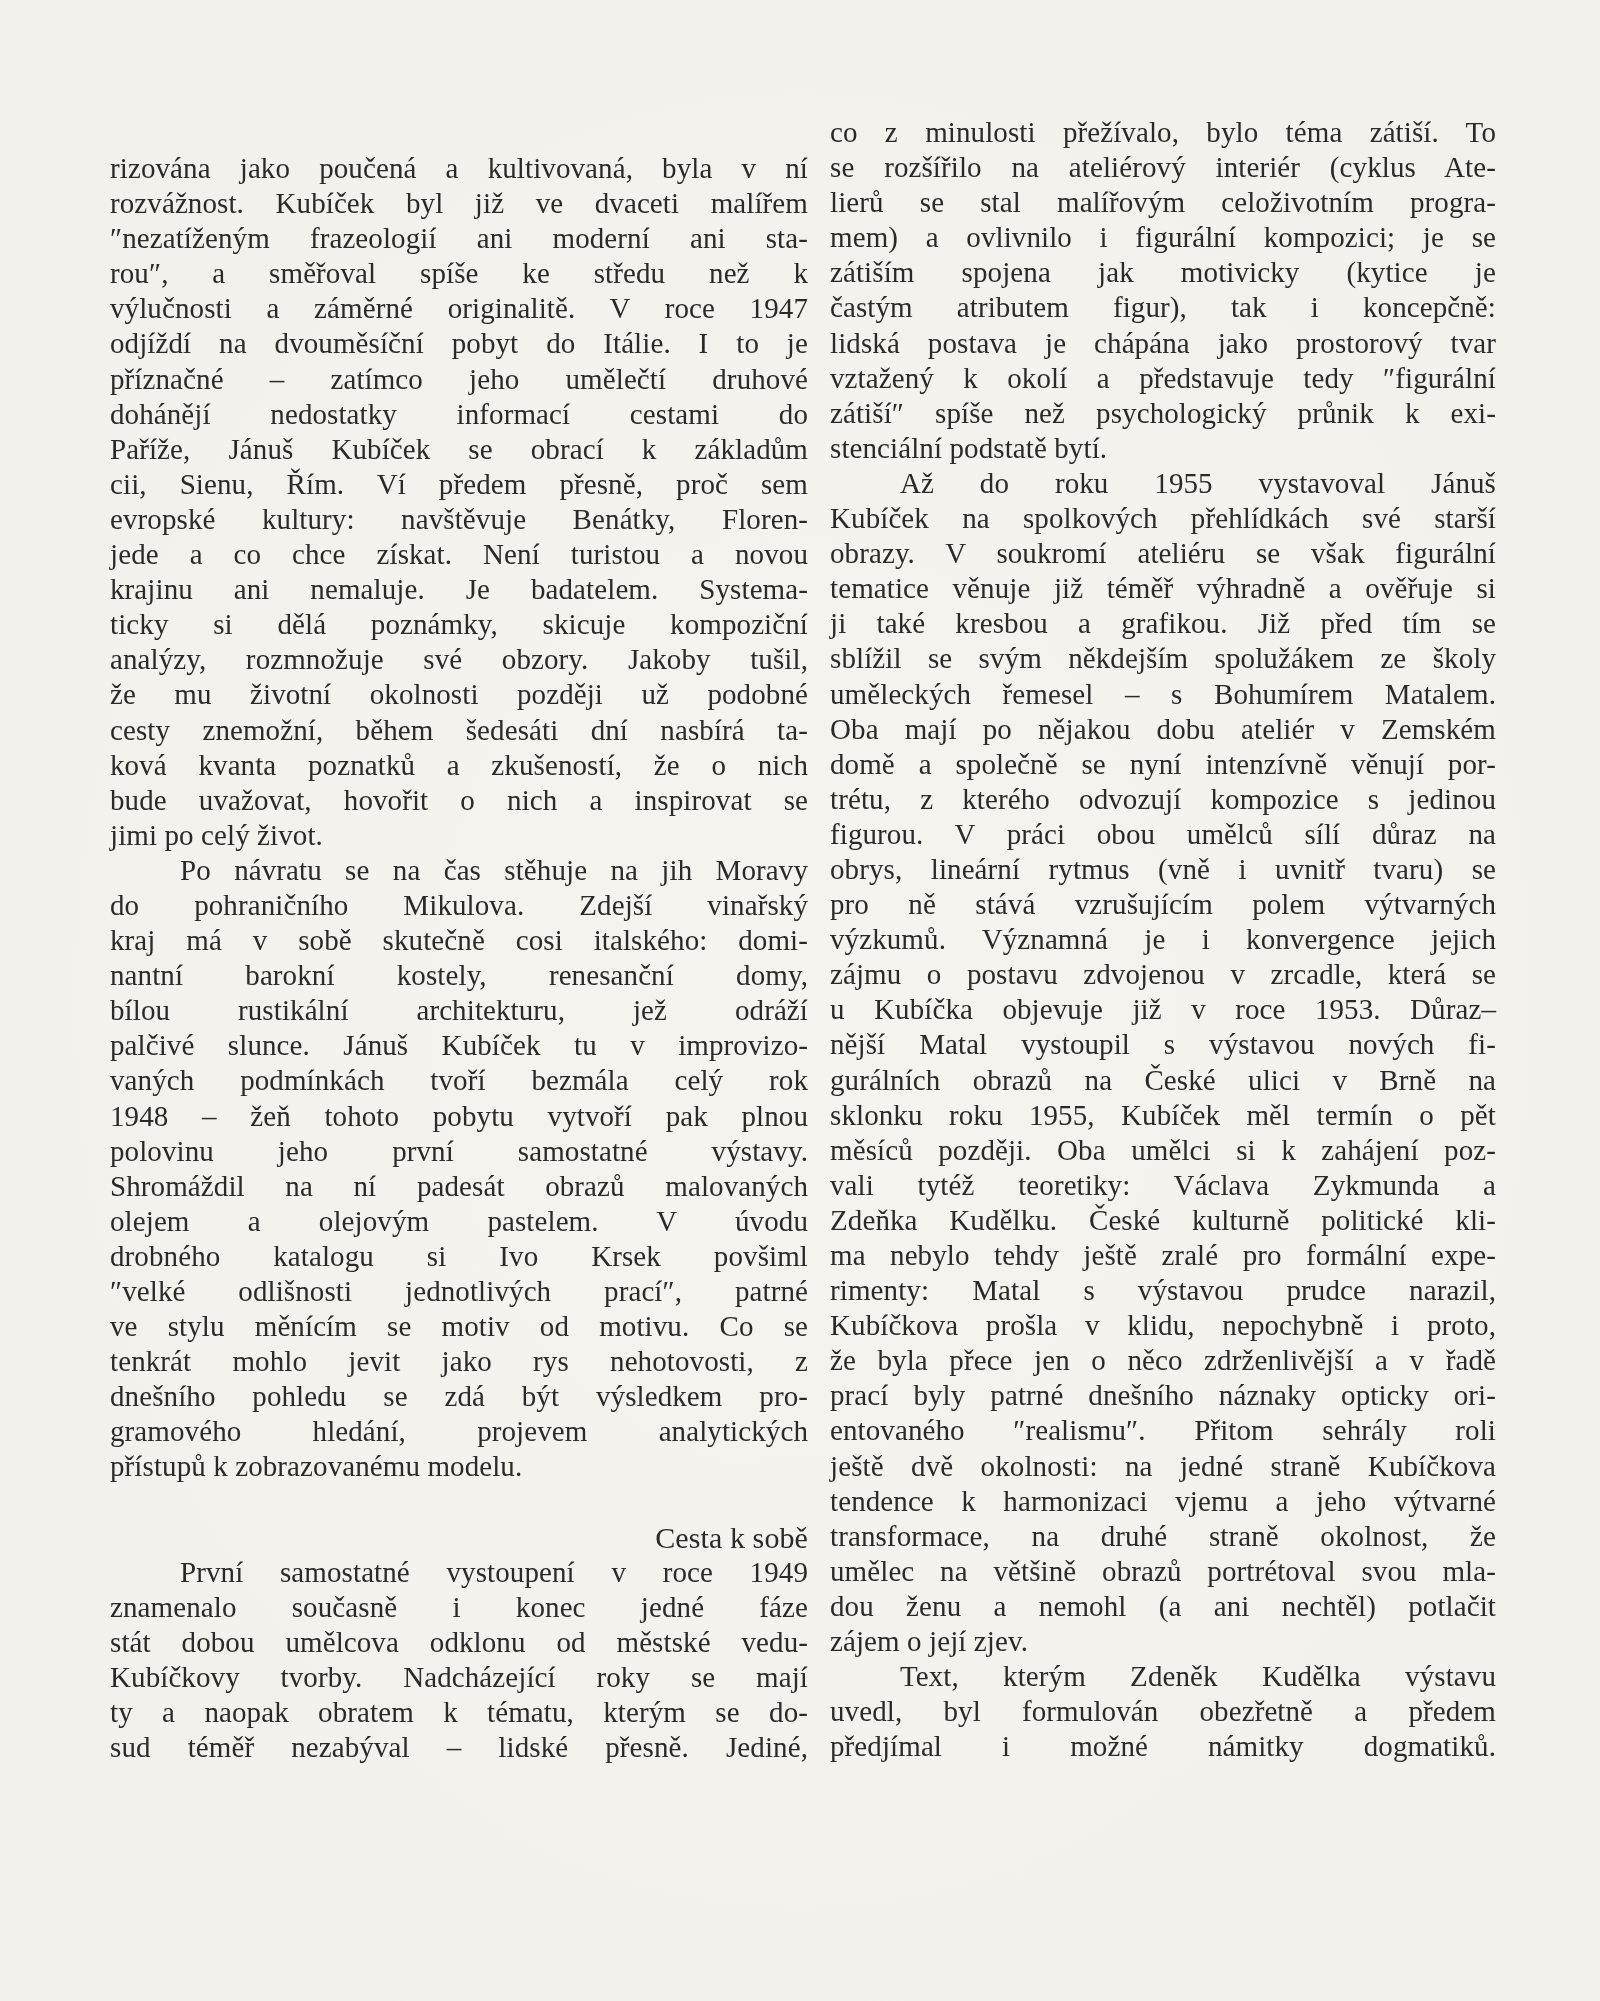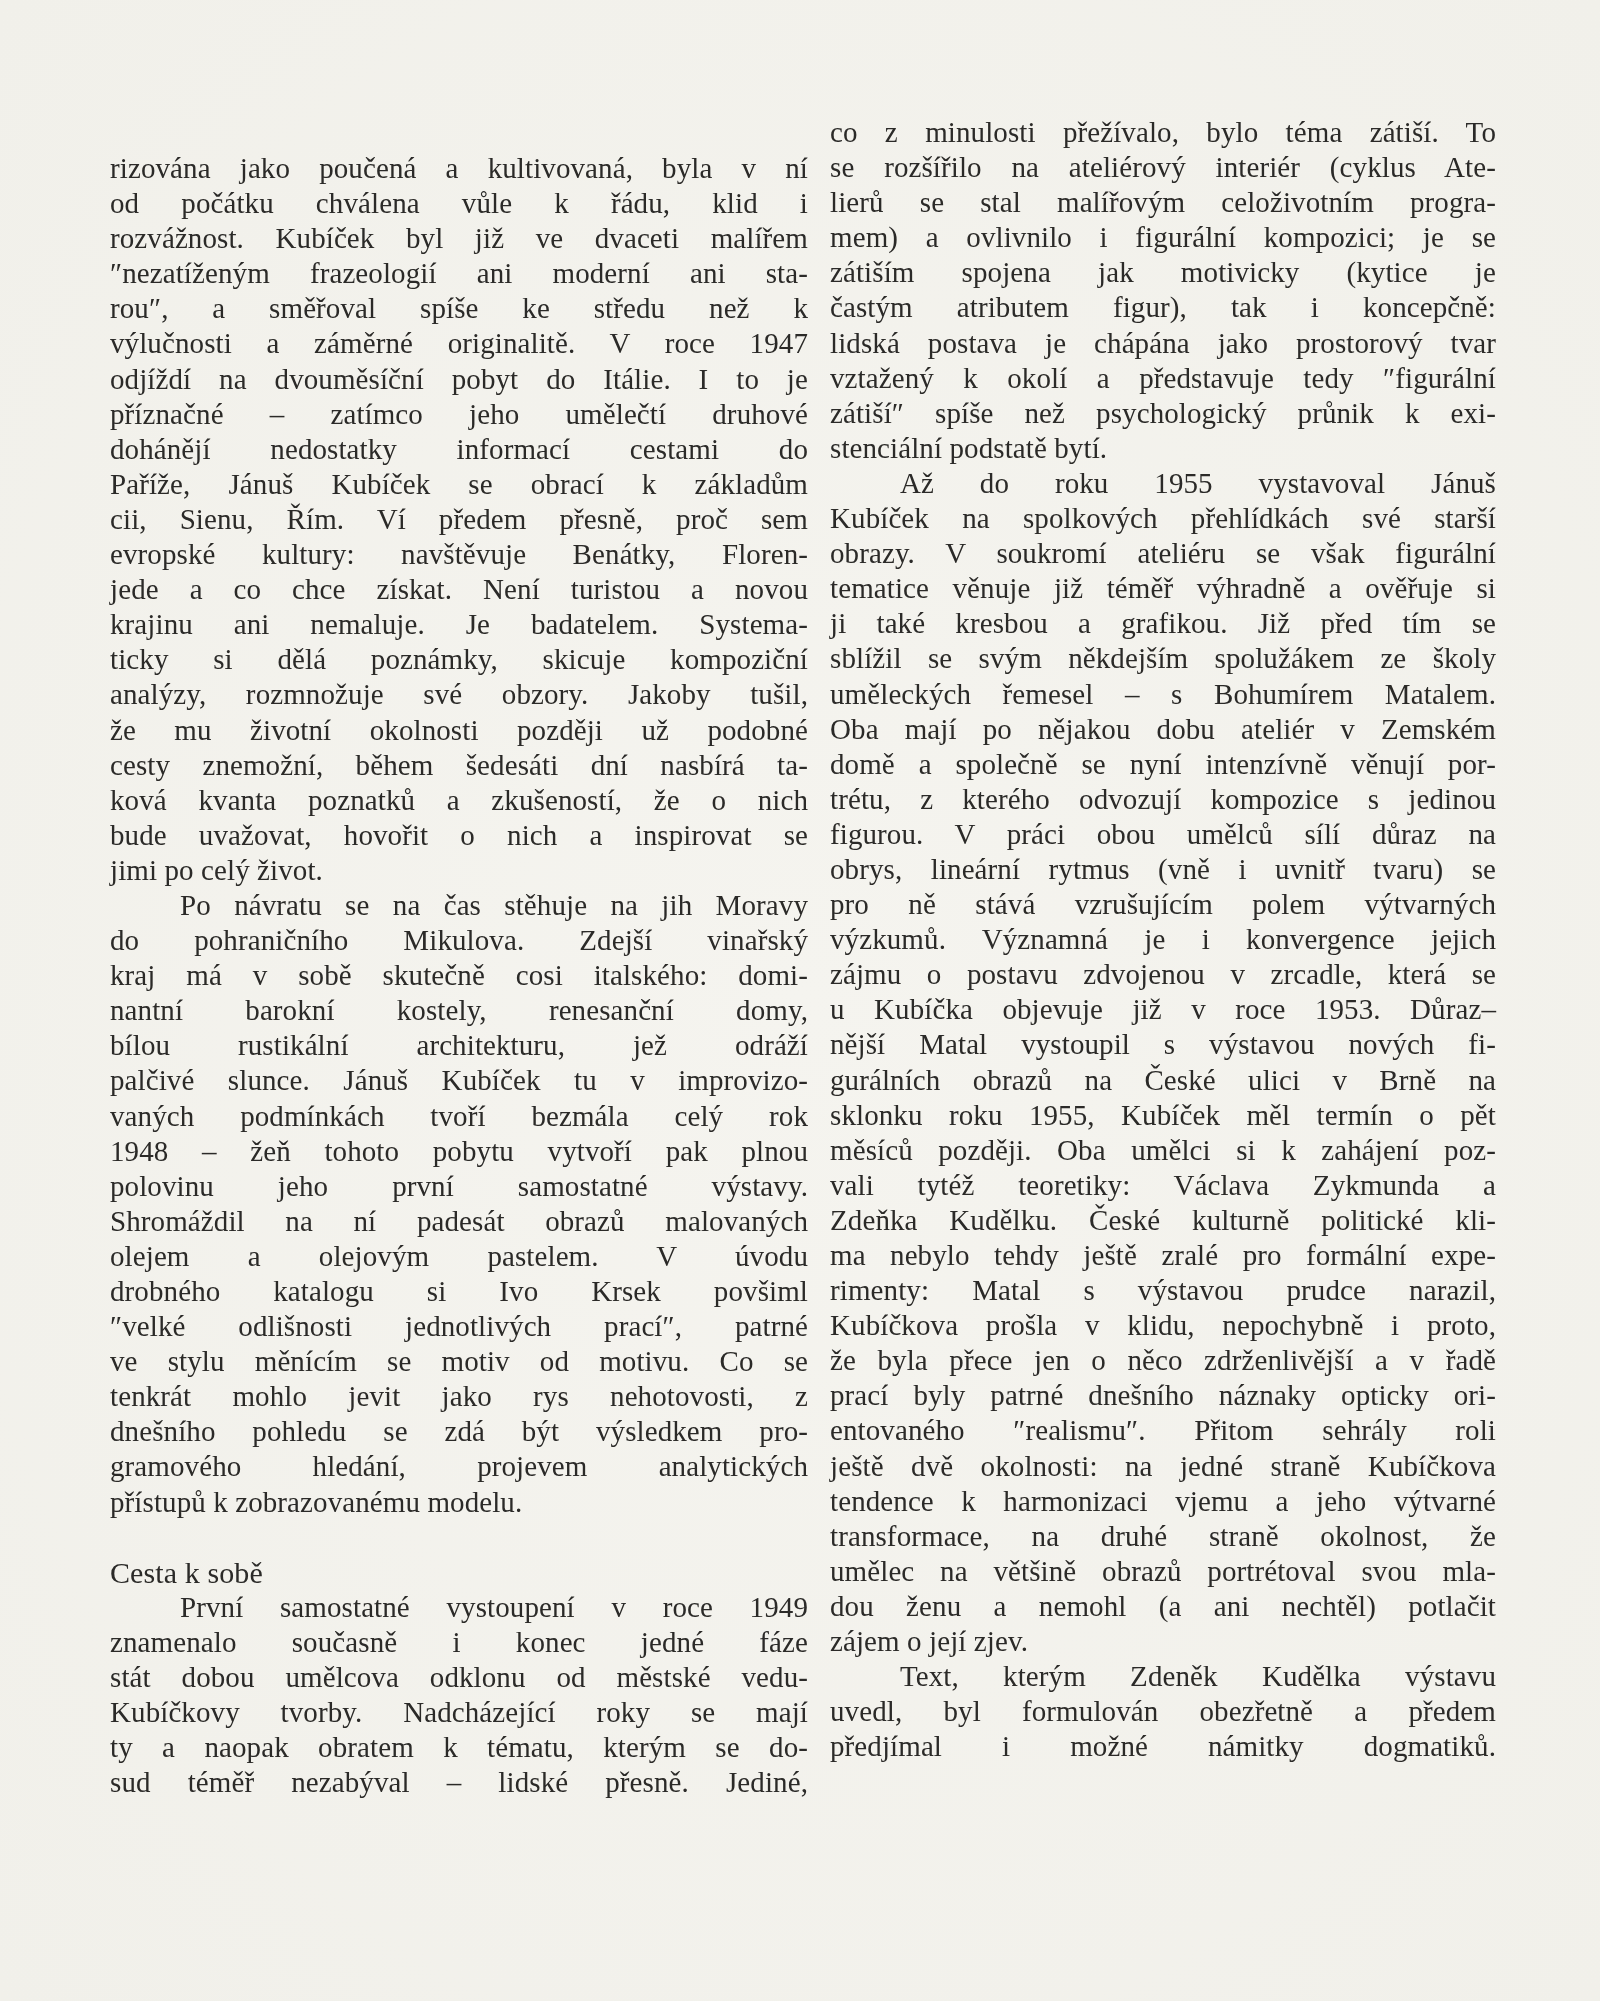--- a/index.html
+++ b/index.html
@@ -32,30 +32,29 @@
     text-align-last: justify;
   }
   .line.last { text-align-last: left; }
   .line.indent { padding-left: 70px; }
   .gap { display: block; height: 35.1px; }
   .heading {
     display: block;
     height: 35.1px;
     font-size: 30px;
     white-space: nowrap;
-    text-align: left;
+    text-align: right;
   }
 </style>
 </head>
 <body>
 
 <div class="page">
   <div class="column col-left" id="col-left">
       <span class="line">rizována jako poučená a kultivovaná, byla v ní</span>
-      <span class="line">od počátku chválena vůle k řádu, klid i</span>
       <span class="line">rozvážnost. Kubíček byl již ve dvaceti malířem</span>
       <span class="line">″nezatíženým frazeologií ani moderní ani sta-</span>
       <span class="line">rou″, a směřoval spíše ke středu než k</span>
       <span class="line">výlučnosti a záměrné originalitě. V roce 1947</span>
       <span class="line">odjíždí na dvouměsíční pobyt do Itálie. I to je</span>
       <span class="line">příznačné – zatímco jeho umělečtí druhové</span>
       <span class="line">dohánějí nedostatky informací cestami do</span>
       <span class="line">Paříže, Jánuš Kubíček se obrací k základům</span>
       <span class="line">cii, Sienu, Řím. Ví předem přesně, proč sem</span>
       <span class="line">evropské kultury: navštěvuje Benátky, Floren-</span>

